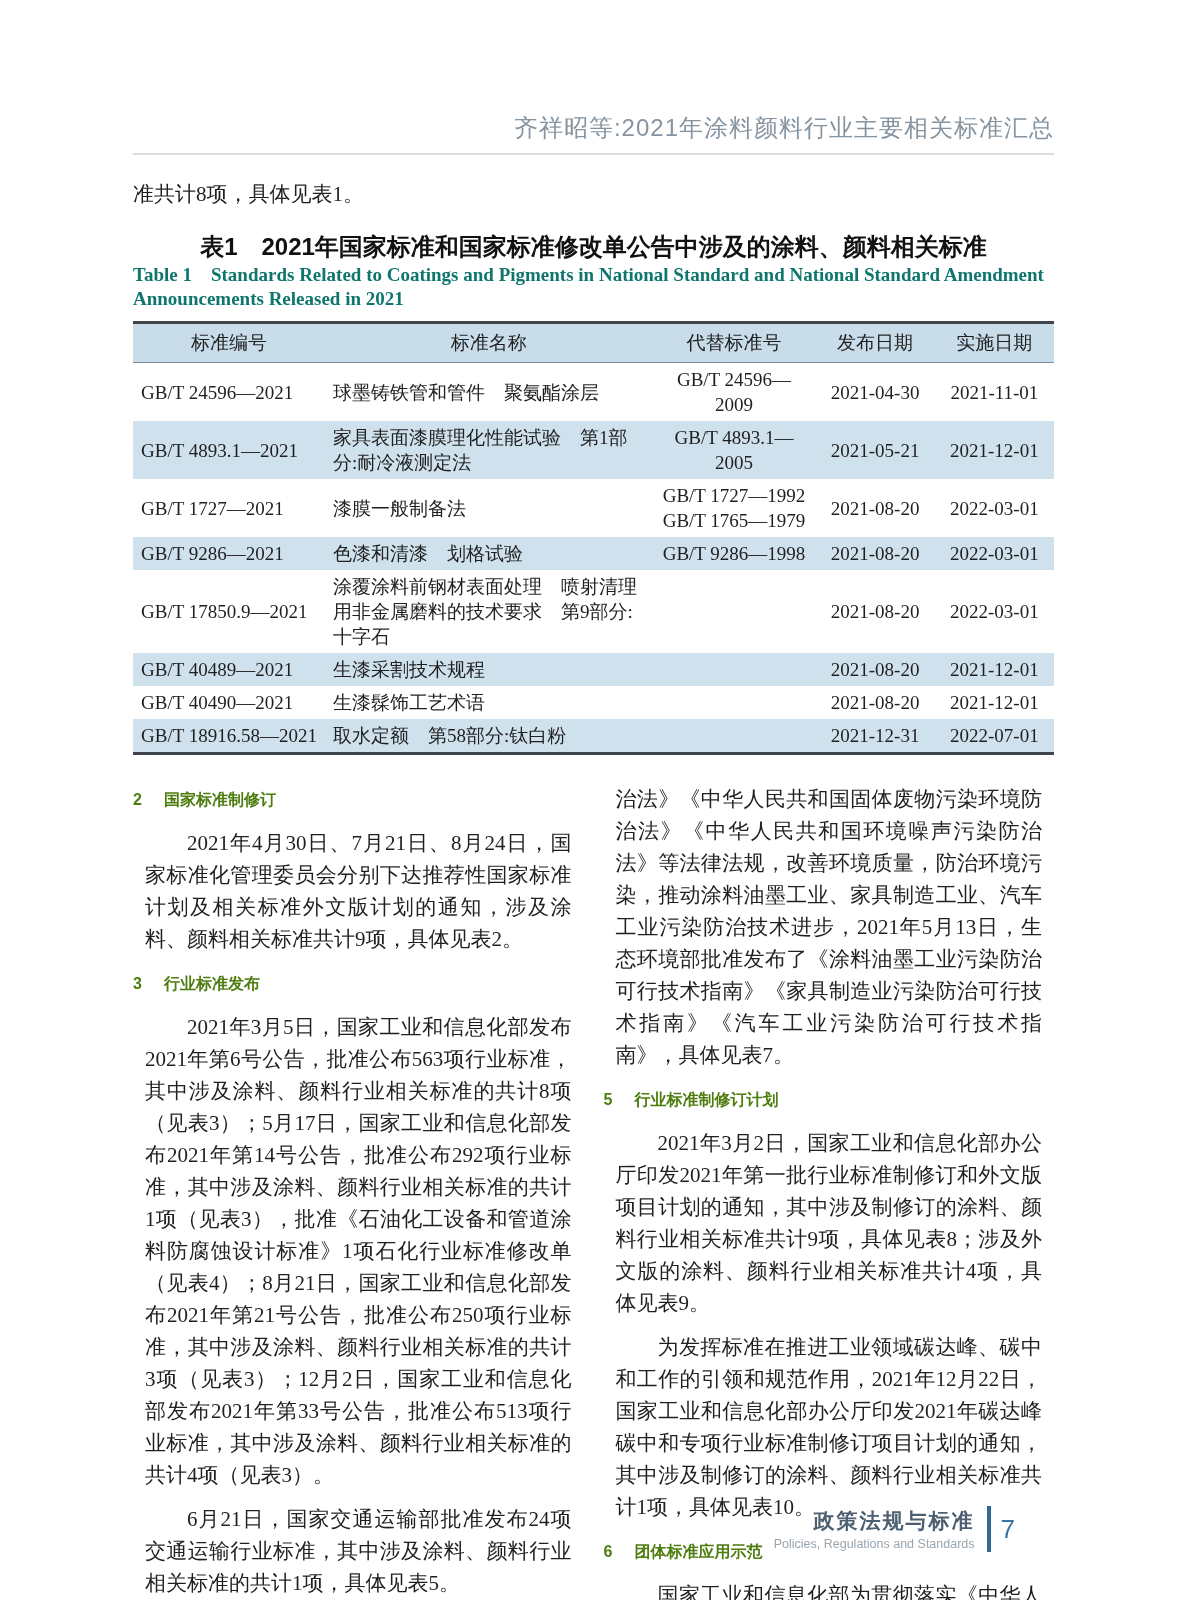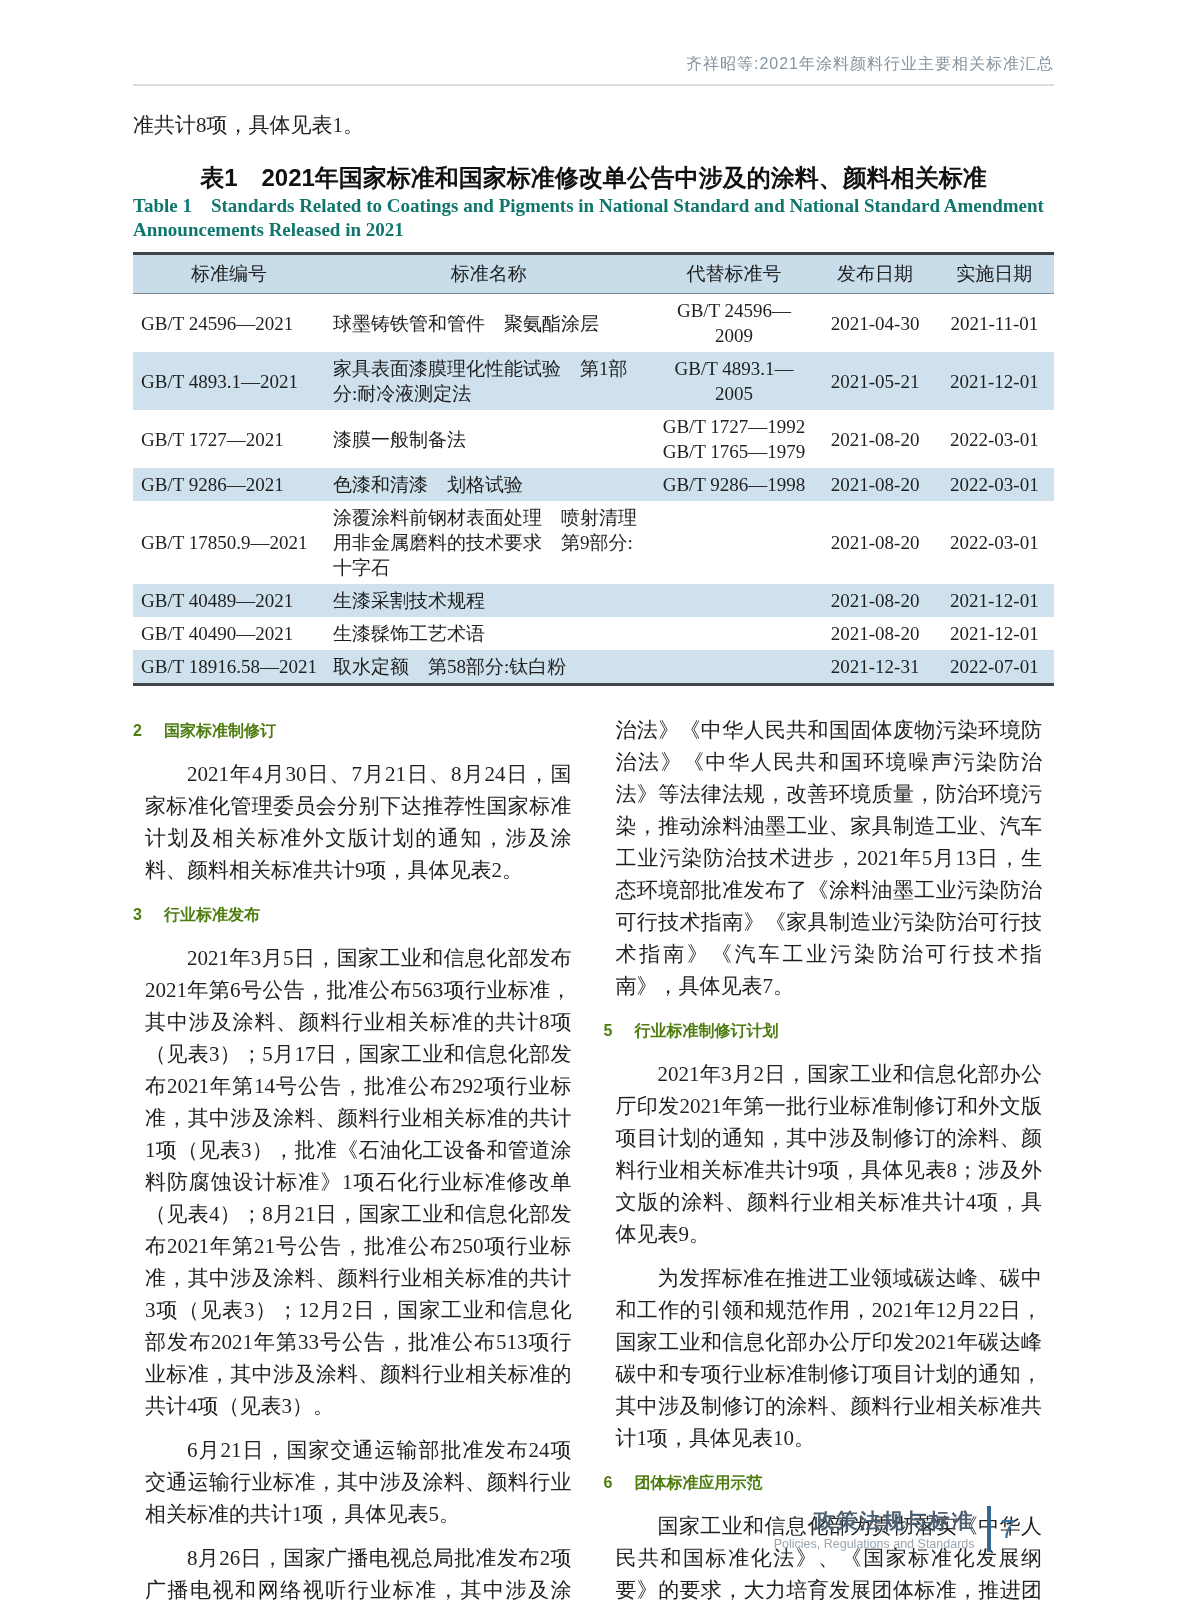--- a/index.html
+++ b/index.html
@@ -9,24 +9,24 @@
     background:#ffffff;
     margin:0 auto;
     font-family:"Liberation Serif","DejaVu Serif",serif;
     color:#1f1f1f;
     overflow:hidden;
   }
   .content{position:absolute;left:133px;top:0;width:921px;}
 
   
   .running-head{
-    padding-top:54px;
+    padding-top:112px;
     text-align:right;
     font-family:"Liberation Sans","DejaVu Sans",sans-serif;
-    font-size:16px;
+    font-size:24px;
     color:#8594a0;
     letter-spacing:1px;
   }
   .header-rule{margin-top:9px;border-bottom:2px solid #d9dde0;}
 
   
   .intro{margin:24px 0 0 0;font-size:21px;line-height:30px;}
 
   
   .caption-cn{

